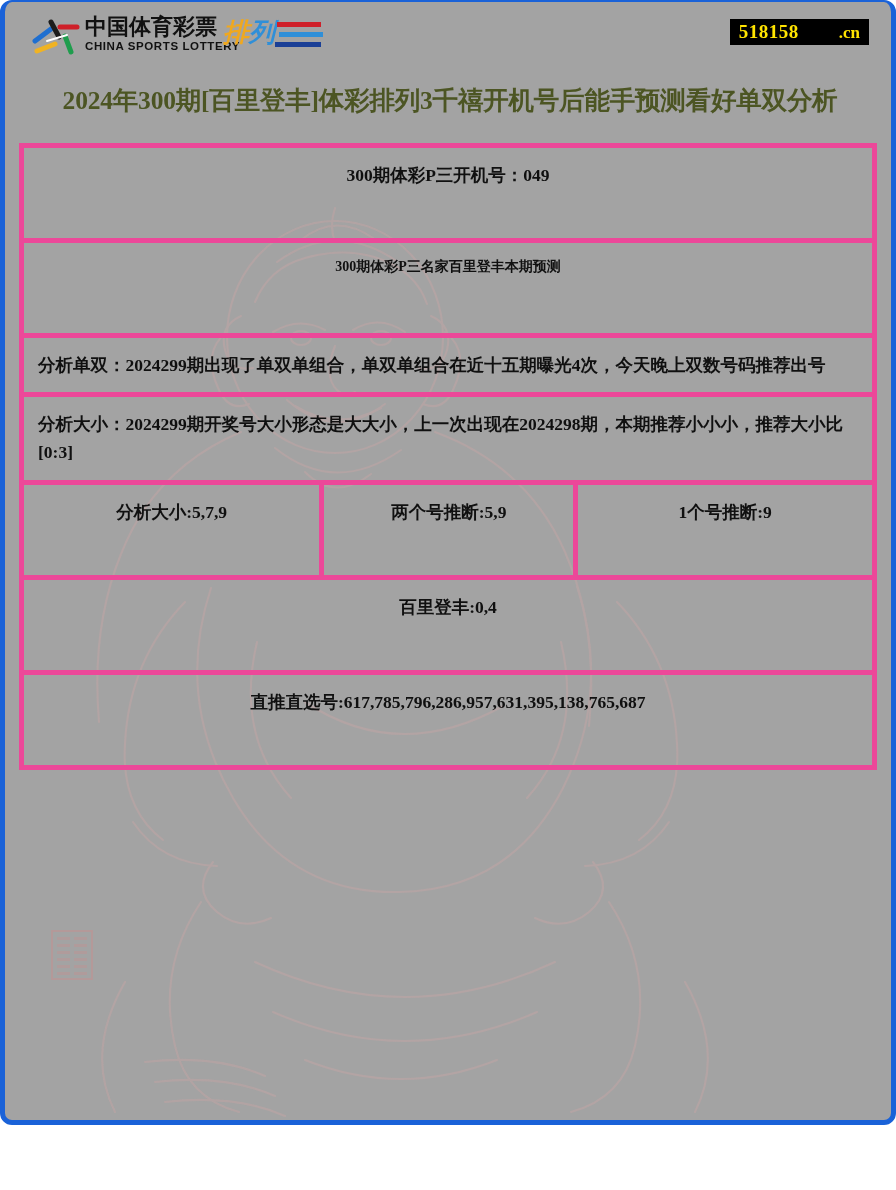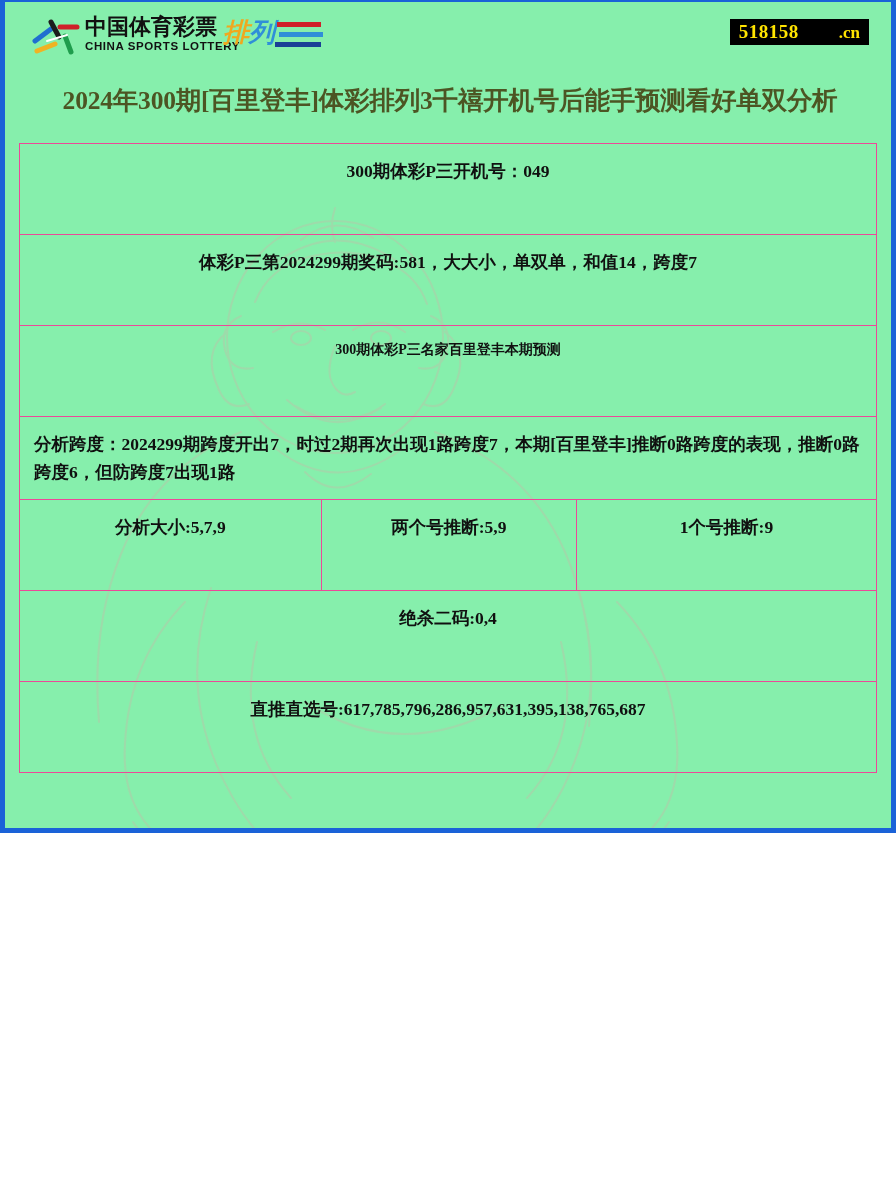--- a/index.html
+++ b/index.html
@@ -10,27 +10,28 @@
     width: 896px;
     height: 1190px;
     background: #ffffff;
     font-family: "Liberation Serif", "DejaVu Serif", serif;
     overflow: hidden;
   }
   .page {
     position: relative;
     box-sizing: border-box;
     width: 896px;
-    height: 833px;
-    background: #86efac;
+    height: 1125px;
+    background: #a3a3a3;
     border-left: 5px solid #1a62d8;
     border-right: 5px solid #1a62d8;
     border-top: 2px solid #1a62d8;
     border-bottom: 5px solid #1a62d8;
     overflow: hidden;
+    border-radius: 12px;
   }
 
   
   .watermark {
     position: absolute;
     left: 0; top: 0;
     width: 896px; height: 1190px;
     pointer-events: none;
     z-index: 0;
     opacity: 0.30;
@@ -102,21 +103,21 @@
     z-index: 2;
     margin: 0 14px;
   }
   table.main {
     width: 100%;
     border-collapse: collapse;
     table-layout: fixed;
     background: transparent;
   }
   table.main td {
-    border: 1px solid #ec4899;
+    border: 5px solid #ec4899;
     padding: 0;
     vertical-align: middle;
     color: #101010;
     font-size: 17.5px;
     line-height: 1.62;
     background: transparent;
   }
   .cell {
     padding: 13px 12px;
   }
@@ -247,47 +248,47 @@
           <col style="width:35.0%">
       </colgroup>
       <tbody>
         <tr>
           <td colspan="4">
               <div class="cell center bold tall">300期体彩P三开机号：049</div>
             </td>
         </tr>
         <tr>
           <td colspan="4">
-              <div class="cell center bold tall">体彩P三第2024299期奖码:581，大大小，单双单，和值14，跨度7</div>
-            </td>
-        </tr>
-        <tr>
-          <td colspan="4">
               <div class="cell center hdr tall">300期体彩P三名家百里登丰本期预测</div>
             </td>
         </tr>
         <tr>
           <td colspan="4">
-              <div class="cell left bold">分析跨度：2024299期跨度开出7，时过2期再次出现1路跨度7，本期[百里登丰]推断0路跨度的表现，推断0路跨度6，但防跨度7出现1路</div>
+              <div class="cell left bold">分析单双：2024299期出现了单双单组合，单双单组合在近十五期曝光4次，今天晚上双数号码推荐出号</div>
+            </td>
+        </tr>
+        <tr>
+          <td colspan="4">
+              <div class="cell left bold">分析大小：2024299期开奖号大小形态是大大小，上一次出现在2024298期，本期推荐小小小，推荐大小比[0:3]</div>
             </td>
         </tr>
         <tr>
           <td>
               <div class="cell center bold tall">分析大小:5,7,9</div>
             </td>
           <td colspan="2">
               <div class="cell center bold tall">两个号推断:5,9</div>
             </td>
           <td>
               <div class="cell center bold tall">1个号推断:9</div>
             </td>
         </tr>
         <tr>
           <td colspan="4">
-              <div class="cell center bold tall">绝杀二码:0,4</div>
+              <div class="cell center bold tall">百里登丰:0,4</div>
             </td>
         </tr>
         <tr>
           <td colspan="4">
               <div class="cell center bold tall">直推直选号:617,785,796,286,957,631,395,138,765,687</div>
             </td>
         </tr>
 
       </tbody>
     </table>

